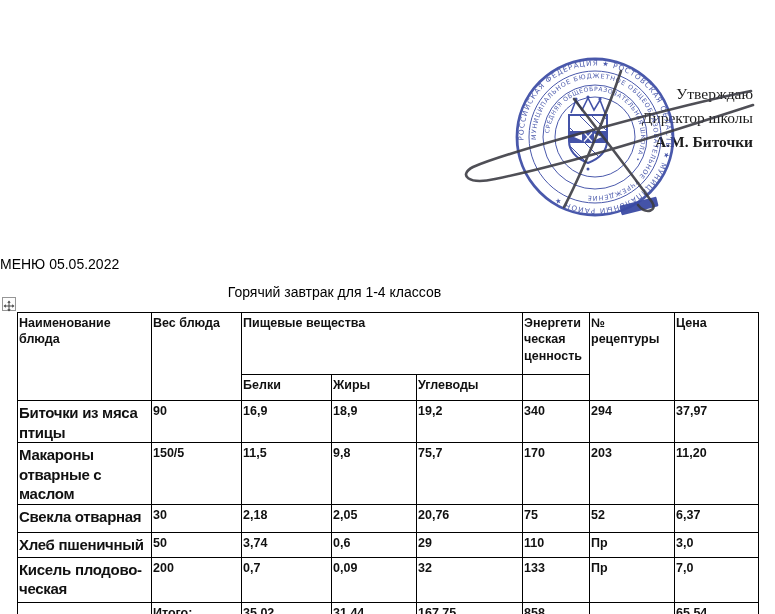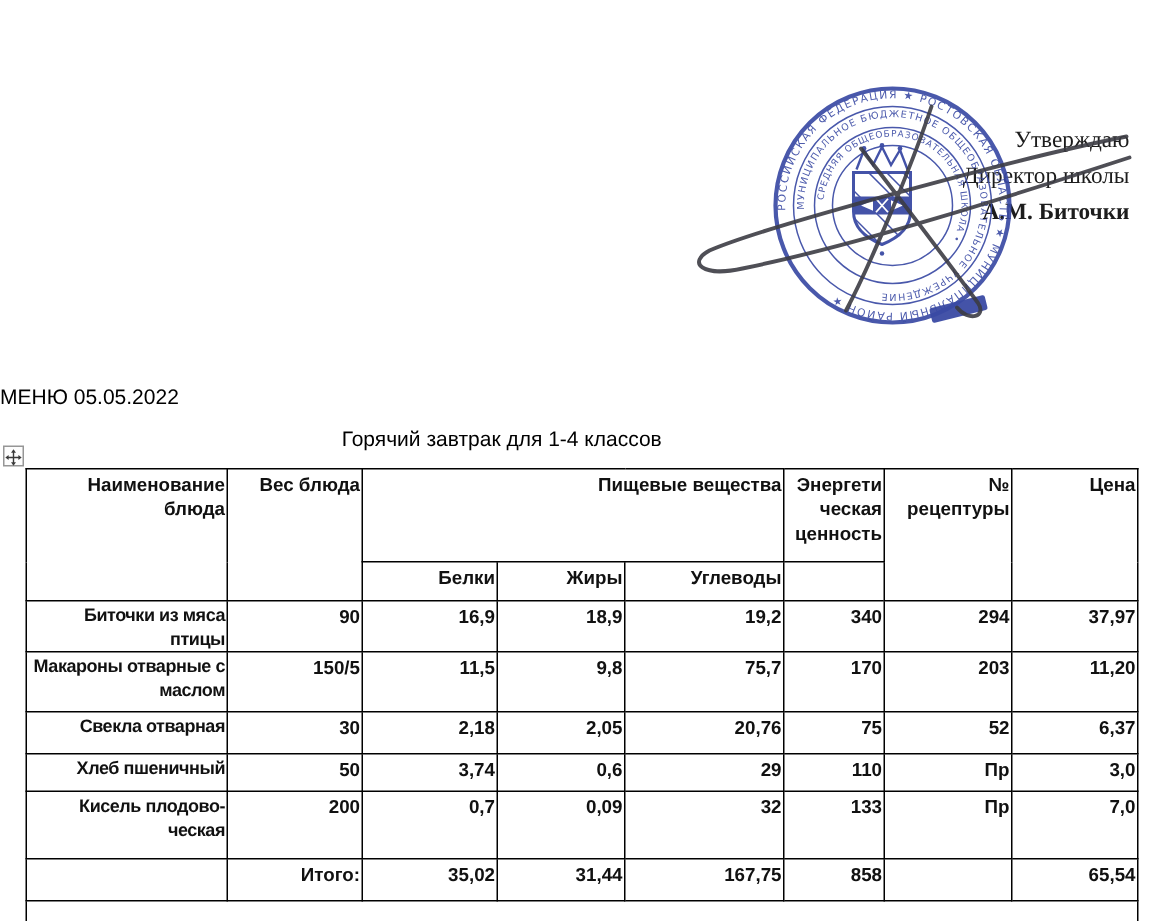--- a/index.html
+++ b/index.html
@@ -20,24 +20,24 @@
   .doc-subtitle{position:absolute;top:284px;left:0;width:669px;text-align:center;
              font-size:14px;color:#000;}
 
   
   .move-handle{position:absolute;left:2px;top:297px;width:14px;height:14px;box-sizing:border-box;
                border:1px solid #969696;background:#fdfdfd;cursor:move;}
 
   
   .menu-table{position:absolute;left:17px;top:312px;width:741px;border-collapse:collapse;
               table-layout:fixed;}
-  .menu-table th,.menu-table td{border:1.5px solid #000;vertical-align:top;text-align:right;
+  .menu-table th,.menu-table td{border:1.5px solid #000;vertical-align:top;text-align:left;
               font-family:"Liberation Sans",sans-serif;font-weight:bold;font-size:12.5px;
               line-height:1.3;padding:2px 1px 0;white-space:pre-line;color:#111;}
-  .menu-table td.dish{font-size:12px;letter-spacing:-0.3px;margin-top:20px;}
+  .menu-table td.dish{font-size:15px;letter-spacing:-0.3px;margin-top:20px;}
   .menu-table thead tr.hr1{height:62px;}
   .menu-table thead tr.hr2{height:26px;}
   .menu-table tbody tr.dr0{height:30px;}
   .menu-table tbody tr.dr1{height:40px;}
   .menu-table tbody tr.dr2{height:28px;}
   .menu-table tbody tr.dr3{height:25px;}
   .menu-table tbody tr.dr4{height:45px;}
   .menu-table tbody tr.tot{height:28px;}
   .menu-table tbody tr.last td{height:30px;border-bottom:none;}
 </style>

